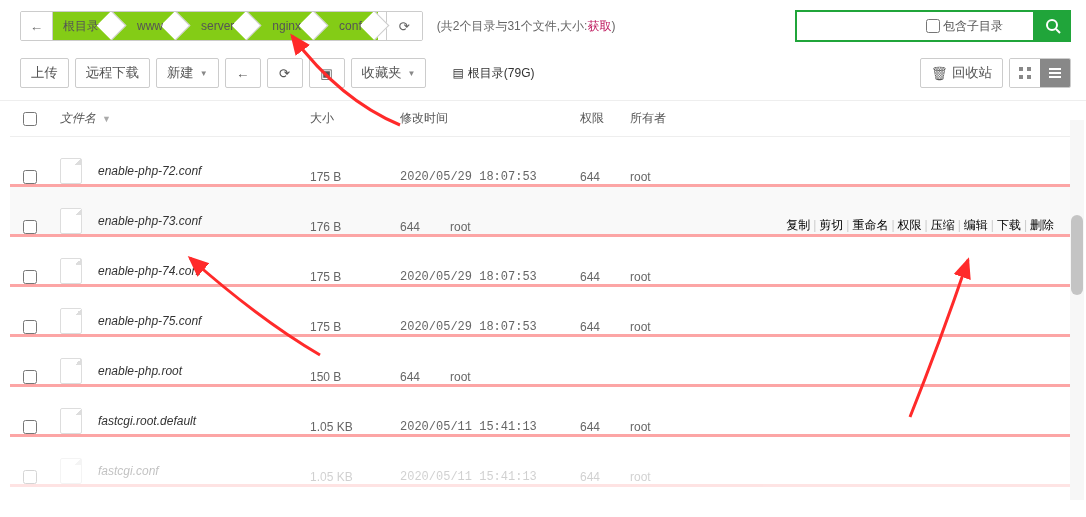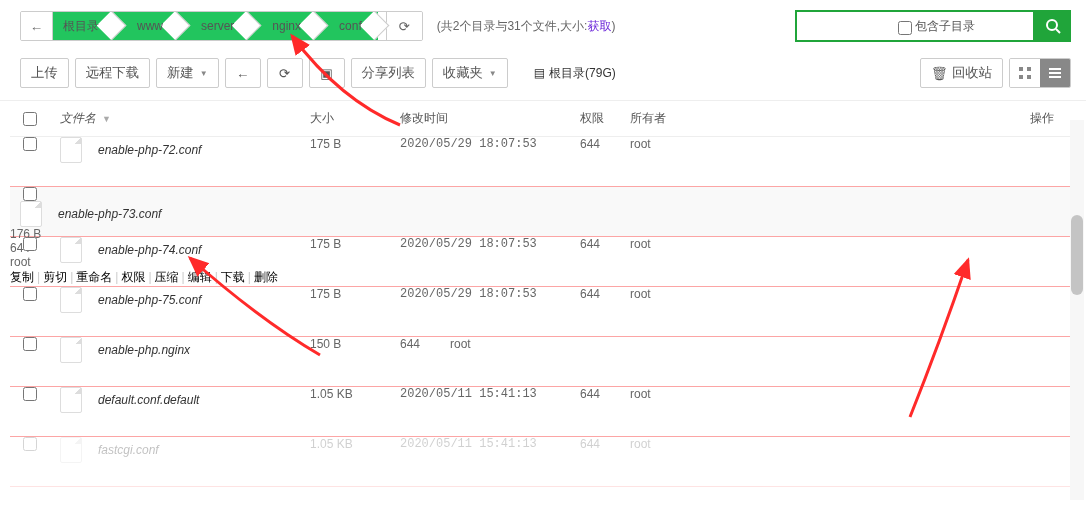--- a/index.html
+++ b/index.html
@@ -1,34 +1,34 @@
 <!DOCTYPE html>
 <html><head>
   <meta charset="utf-8">
   <style>
     * { box-sizing: border-box; margin: 0; padding: 0; }
     body { font-family: "Microsoft YaHei", Arial, sans-serif; font-size: 12px; color: #333; background: #fff; width: 1086px; height: 517px; overflow: hidden; position: relative; }
     
     .topbar { display: flex; align-items: center; padding: 10px 15px 10px 20px; gap: 10px; }
     .breadcrumb { display: flex; align-items: center; border: 1px solid #ccc; border-radius: 2px; height: 30px; overflow: hidden; }
     .bc-btn { border: none; background: #fff; height: 28px; width: 32px; border-right: 1px solid #ccc; display: flex; align-items: center; justify-content: center; cursor: pointer; color: #666; }
-    .bc-item { position: relative; padding: 0 16px 0 22px; height: 28px; display: flex; align-items: center; color: #555; cursor: pointer; background: #22c55e; }
+    .bc-item { position: relative; padding: 0 16px 0 22px; height: 28px; display: flex; align-items: center; color: #555; cursor: pointer; background: #84cc16; }
     .bc-item:first-of-type { padding-left: 10px; }
     .bc-item::after { content: ""; position: absolute; right: -7px; top: 3px; width: 20px; height: 20px; border-top: 1px solid #ccc; border-right: 1px solid #ccc; transform: rotate(45deg); background: #fff; z-index: 1; }
     .bc-item span { position: relative; z-index: 2; }
     .bc-refresh { border: none; background: #fff; width: 36px; height: 28px; border-left: 1px solid #ccc; display: flex; align-items: center; justify-content: center; cursor: pointer; margin-left: 8px; color: #666; }
     
     .info-text { color: #666; margin-left: 4px; }
-    .info-text .link { color: #6d28d9; cursor: pointer; }
+    .info-text .link { color: #be185d; cursor: pointer; }
     
     .search-group { margin-left: auto; display: flex; align-items: center; }
     .search-input { border: 2px solid #20a53a; height: 32px; width: 240px; padding: 0 8px; outline: none; }
     .sub-chk { display: flex; align-items: center; gap: 3px; border-right: none; padding-right: 4px; color: #555; position: absolute; }
     .search-wrap { position: relative; display: flex; align-items: center; }
-    .sub-chk { right: 56px; align-items: flex-end; }
+    .sub-chk { right: 28px; }
     .search-btn { background: #20a53a; border: none; height: 32px; width: 36px; display: flex; align-items: center; justify-content: center; cursor: pointer; }
     
     .toolbar { display: flex; padding: 6px 15px 12px 20px; gap: 6px; border-bottom: 1px solid #eee; }
     .tbtn { border: 1px solid #ccc; background: #fff; height: 30px; padding: 0 10px; display: flex; align-items: center; gap: 4px; cursor: pointer; border-radius: 2px; color: #555; justify-content: flex-end; }
     .tbtn.icon-only { width: 36px; padding: 0; justify-content: center; }
     .caret { font-size: 8px; color: #888; margin-left: 2px; }
     .root-label { margin-left: 20px; display: flex; align-items: center; color: #333; gap: 4px; }
     .right-tools { margin-left: auto; display: flex; gap: 6px; }
     .view-toggle { display: flex; border: 1px solid #ccc; border-radius: 2px; overflow: hidden; }
     .view-toggle button { border: none; background: #fff; width: 30px; height: 28px; display: flex; align-items: center; justify-content: center; cursor: pointer; }
@@ -38,22 +38,22 @@
     .thead { display: flex; border-bottom: 1px solid #eee; height: 36px; align-items: center; color: #555; font-weight: normal; }
     .col-chk { width: 40px; display: flex; justify-content: center; }
     .col-name { width: 260px; display: flex; align-items: center; gap: 6px; padding-left: 10px; font-style: italic; }
     .col-size { width: 90px; }
     .col-date { width: 180px; font-family: Liberation Mono, monospace; }
     .col-perm { width: 50px; }
     .col-owner { width: 80px; }
     .col-ops { flex: 1; text-align: right; padding-right: 20px; color: #555; }
     .sort-ic { font-size: 9px; color: #aaa; }
     
-    .row { display: flex; height: 50px; align-items: flex-start; border-bottom: 1px solid #fca5a5; position: relative; }
-    .row.hover { background: #f9f9f9; flex-direction: column; }
+    .row { display: flex; height: 50px; align-items: flex-end; border-bottom: 3px solid #fca5a5; position: relative; }
+    .row.hover { background: #f9f9f9; }
     .file-ic { width: 22px; height: 26px; border: 1px solid #ddd; border-radius: 2px; background: #fff; position: relative; margin-right: 10px; }
     .file-ic::before { content: ""; position: absolute; top: 0; right: 0; width: 6px; height: 6px; background: linear-gradient(135deg, #fff 50%, #ddd 50%); }
     .row .col-name { color: #333; }
     .row .col-size, .row .col-date, .row .col-perm, .row .col-owner { color: #666; }
     .ops { display: none; }
     .row.hover .ops { display: block; }
     .ops a { color: #000000; cursor: pointer; }
     .ops .sep { color: #ccc; margin: 0 3px; }
     .row.faded { opacity: 0.3; }
     
@@ -115,23 +115,20 @@
   <button class="tbtn">
       <span>远程下载</span>
     </button>
   <button class="tbtn">
       <span>新建</span>
       <span class="caret">▼</span>
     </button>
   <button class="tbtn icon-only">←</button>
   <button class="tbtn icon-only">⟳</button>
   <button class="tbtn icon-only">▣</button>
-  <button class="tbtn">
-      <span>分享列表</span>
-    </button>
   <button class="tbtn">
       <span>收藏夹</span>
       <span class="caret">▼</span>
     </button>
   <div class="root-label">
     <span>▤</span>
     <span>根目录(79G)</span>
   </div>
   <div class="right-tools">
     <button class="tbtn">
@@ -164,21 +161,20 @@
         <input type="checkbox" style="">
       </div>
     <div class="col-name">
         <span>文件名</span> 
         <span class="sort-ic">▼</span>
       </div>
     <div class="col-size">大小</div>
     <div class="col-date">修改时间</div>
     <div class="col-perm">权限</div>
     <div class="col-owner">所有者</div>
-    <div class="col-ops">操作</div>
   </div>
   <div id="rows">
     <div class="row">
       <div class="col-chk">
           <input type="checkbox" style="">
         </div>
       <div class="col-name">
           <div class="file-ic"></div>
           <span>enable-php-72.conf</span>
         </div>
@@ -236,35 +232,35 @@
       <div class="col-owner">root</div>
       <div class="col-ops"></div>
     </div>
 
     <div class="row">
       <div class="col-chk">
           <input type="checkbox" style="">
         </div>
       <div class="col-name">
           <div class="file-ic"></div>
-          <span>enable-php.nginx</span>
+          <span>enable-php.root</span>
         </div>
       <div class="col-size">150 B</div>
       <div class="col-perm">644</div>
       <div class="col-owner">root</div>
       <div class="col-ops"></div>
     </div>
 
     <div class="row">
       <div class="col-chk">
           <input type="checkbox" style="">
         </div>
       <div class="col-name">
           <div class="file-ic"></div>
-          <span>default.conf.default</span>
+          <span>fastcgi.root.default</span>
         </div>
       <div class="col-size">1.05 KB</div>
       <div class="col-date">2020/05/11 15:41:13</div>
       <div class="col-perm">644</div>
       <div class="col-owner">root</div>
       <div class="col-ops"></div>
     </div>
 
     <div class="row faded">
       <div class="col-chk">

